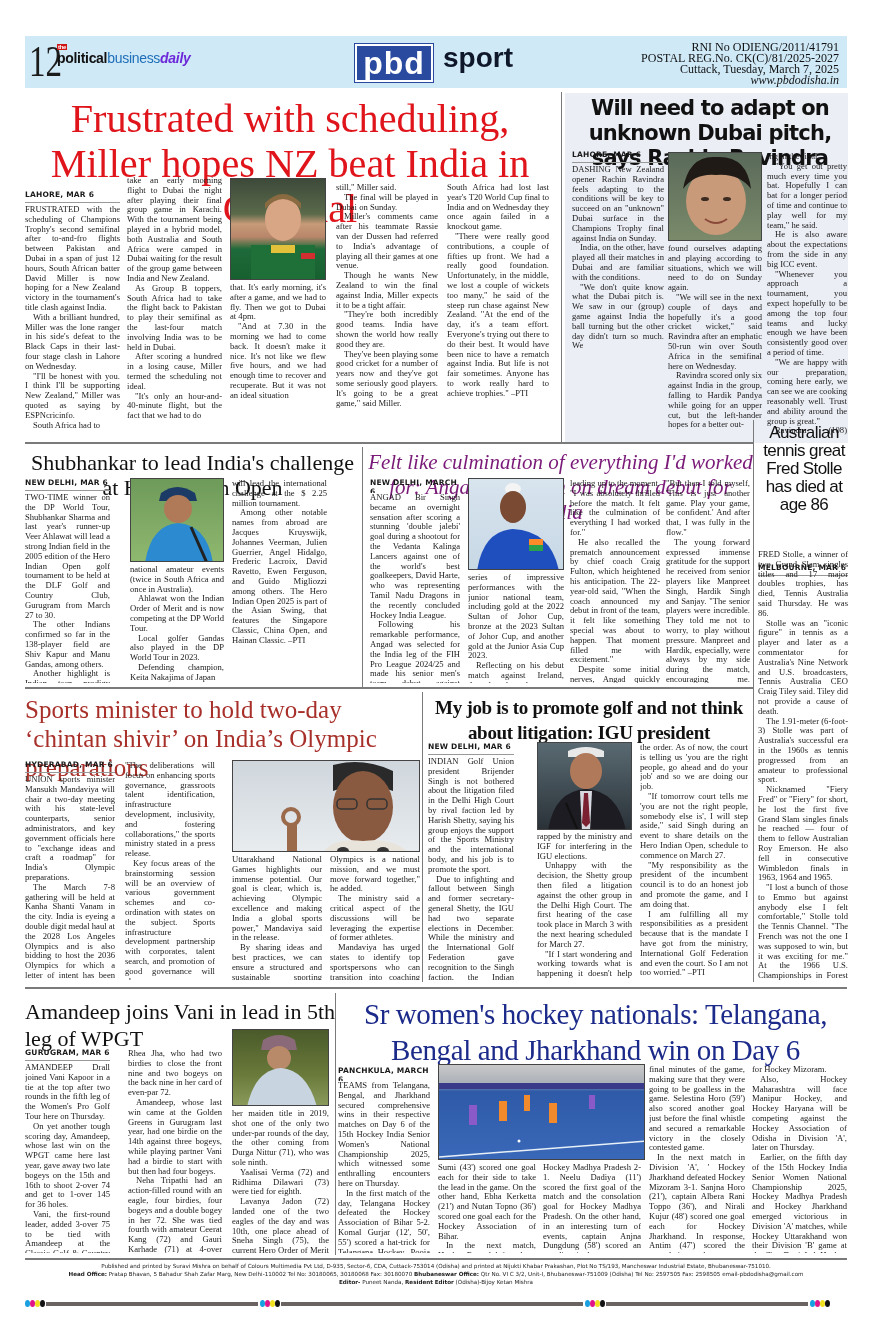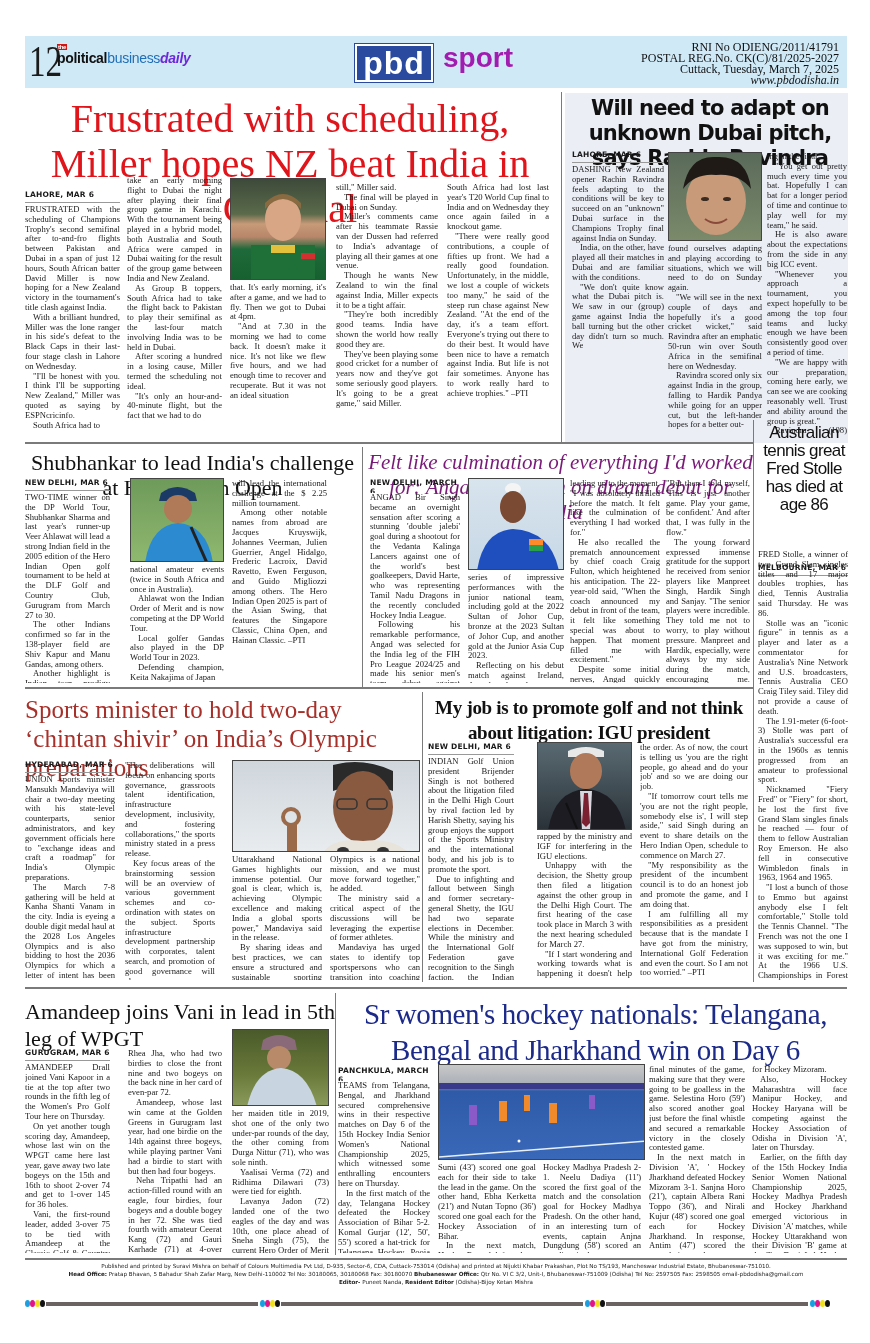--- a/index.html
+++ b/index.html
@@ -10,21 +10,21 @@
 
   
   .masthead { left: 25px; top: 36px; width: 822px; height: 52px; background: #cfe9f7; }
   .page-num { position: absolute; left: 4px; top: 4px; font-family: "Liberation Serif", serif; font-size: 44px; line-height: 44px; color: #1b1b1b; transform: scaleX(0.75); transform-origin: left; }
   .brand { position: absolute; left: 32px; top: 14px; font-family: "Liberation Sans", sans-serif; font-weight: bold; font-size: 14px; letter-spacing: -0.3px; }
   .brand .the { position: absolute; left: 0; top: -6px; font-size: 6px; background: #d01515; color: #fff; padding: 0 1px; }
   .brand .p1 { color: #111; }
   .brand .p2 { color: #1f6fb8; font-weight: normal; }
   .brand .p3 { color: #6d28d9; font-style: italic; }
   .pbd-logo { position: absolute; left: 330px; top: 8px; width: 78px; height: 38px; background: #2a4aa0; border: 2px solid #fff; outline: 1px solid #2a4aa0; display: flex; align-items: center; justify-content: center; font-family: "Liberation Sans", sans-serif; font-weight: bold; font-size: 32px; color: #fff; letter-spacing: 1px; }
-  .sport-word { position: absolute; left: 418px; top: 6px; font-family: "Liberation Sans", sans-serif; font-weight: bold; font-size: 28px; color: #a21caf; }
+  .sport-word { position: absolute; left: 418px; top: 6px; font-family: "Liberation Sans", sans-serif; font-weight: bold; font-size: 28px; color: #0f172a; }
   .mast-right { position: absolute; right: 8px; top: 6px; text-align: right; font-family: "Liberation Serif", serif; font-size: 12px; line-height: 11px; color: #111; }
   .mast-right .web { font-style: italic; }
 
   
   .dateline { font-family: "DejaVu Sans", sans-serif; font-weight: bold; font-size: 7.5px; letter-spacing: 0.2px; border-bottom: 1px solid #999; padding-bottom: 3px; margin-bottom: 4px; }
   .body-text { font-family: "Liberation Serif", serif; font-size: 8.6px; line-height: 9.8px; text-align: justify; color: #1a1a1a; }
   .col { position: absolute; overflow: hidden; }
   .col p { text-indent: 8px; }
   .col p.first { text-indent: 0; }
 

